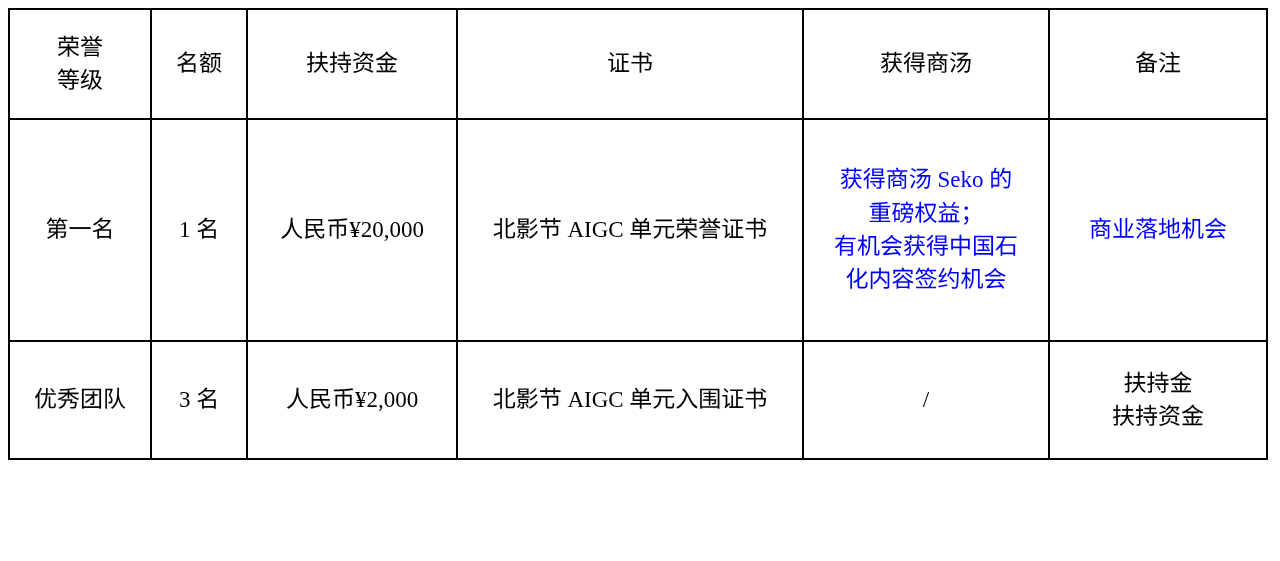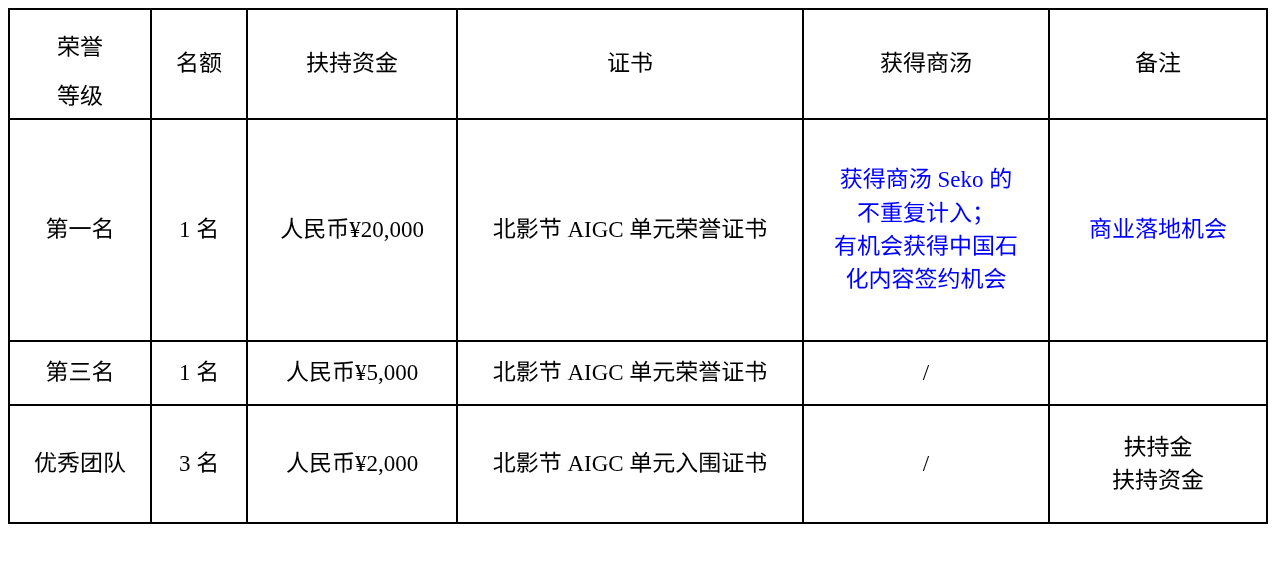--- a/index.html
+++ b/index.html
@@ -42,21 +42,21 @@
   .col-remark { width: 218px; }
 
   .row-first td { height: 212px; margin-left: 32px; }
   .row-mid td   { height: 54px; }
   .row-last td  { height: 108px; }
   .highlight {
     color: #0000ff;
     font-weight: bold;
   }
   .two-line span { display: block; }
-  .header-stack span { display: block; margin-top: 16px; }
+  .header-stack span { display: block; }
   .slash { font-size: 23px; }
 </style>
 </head>
 <body>
 
 <table class="doc-table">
   <colgroup>
     <col class="col-rank">
     <col class="col-quota">
     <col class="col-fund">
@@ -79,36 +79,28 @@
   </thead>
   <tbody>
 
     <tr class="row-first">
       <td>第一名</td>
       <td>1 名</td>
       <td>人民币¥20,000</td>
       <td>北影节 AIGC 单元荣誉证书</td>
       <td class="highlight two-line">
         <span>获得商汤 Seko 的</span>
-        <span>不重复计入；</span>
+        <span>重磅权益；</span>
         <span>有机会获得中国石</span>
         <span>化内容签约机会</span>
       </td>
       <td class="highlight">商业落地机会</td>
     </tr>
 
 
-    <tr class="row-mid">
-      <td>第三名</td>
-      <td>1 名</td>
-      <td>人民币¥5,000</td>
-      <td>北影节 AIGC 单元荣誉证书</td>
-      <td class="slash">/</td>
-      <td></td>
-    </tr>
 
     <tr class="row-last">
       <td>优秀团队</td>
       <td>3 名</td>
       <td>人民币¥2,000</td>
       <td>北影节 AIGC 单元入围证书</td>
       <td class="slash">/</td>
       <td class="two-line">
         <span>扶持金</span>
         <span>扶持资金</span>

